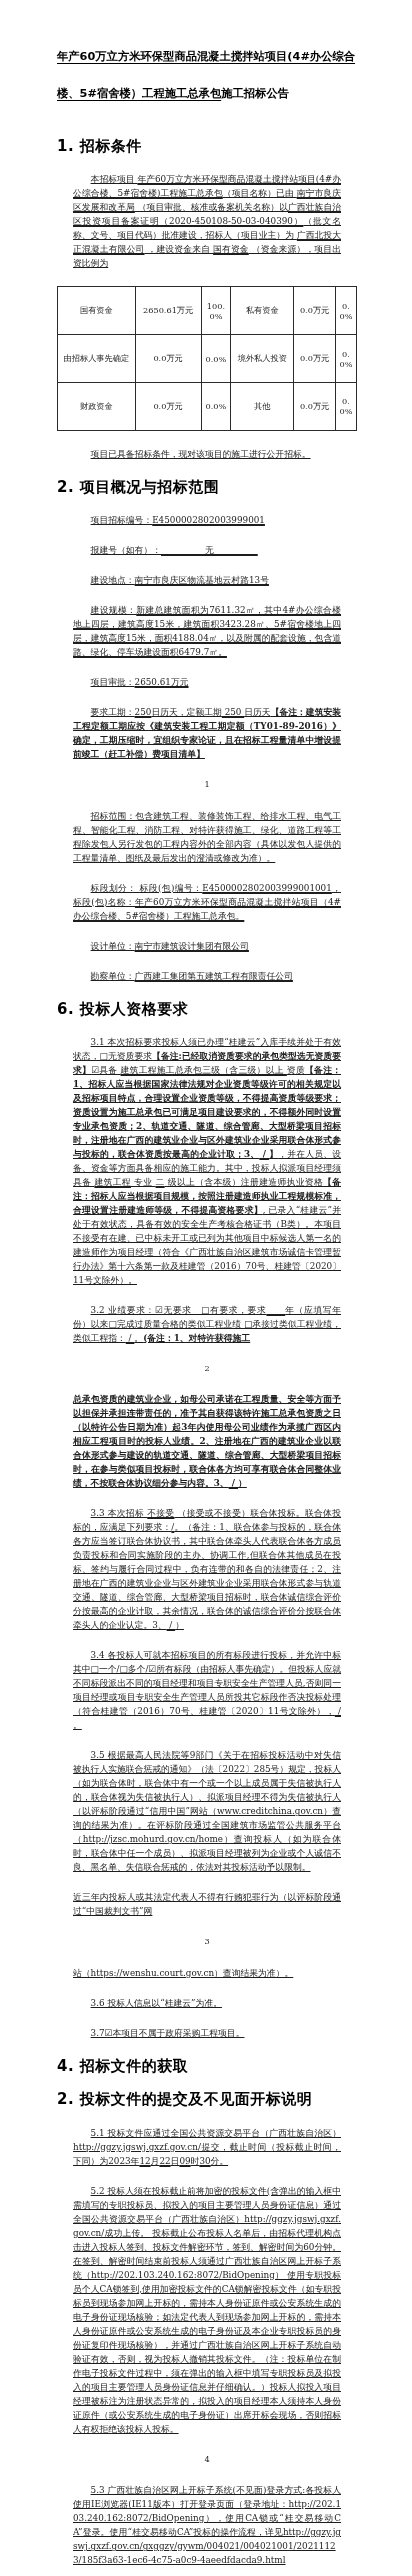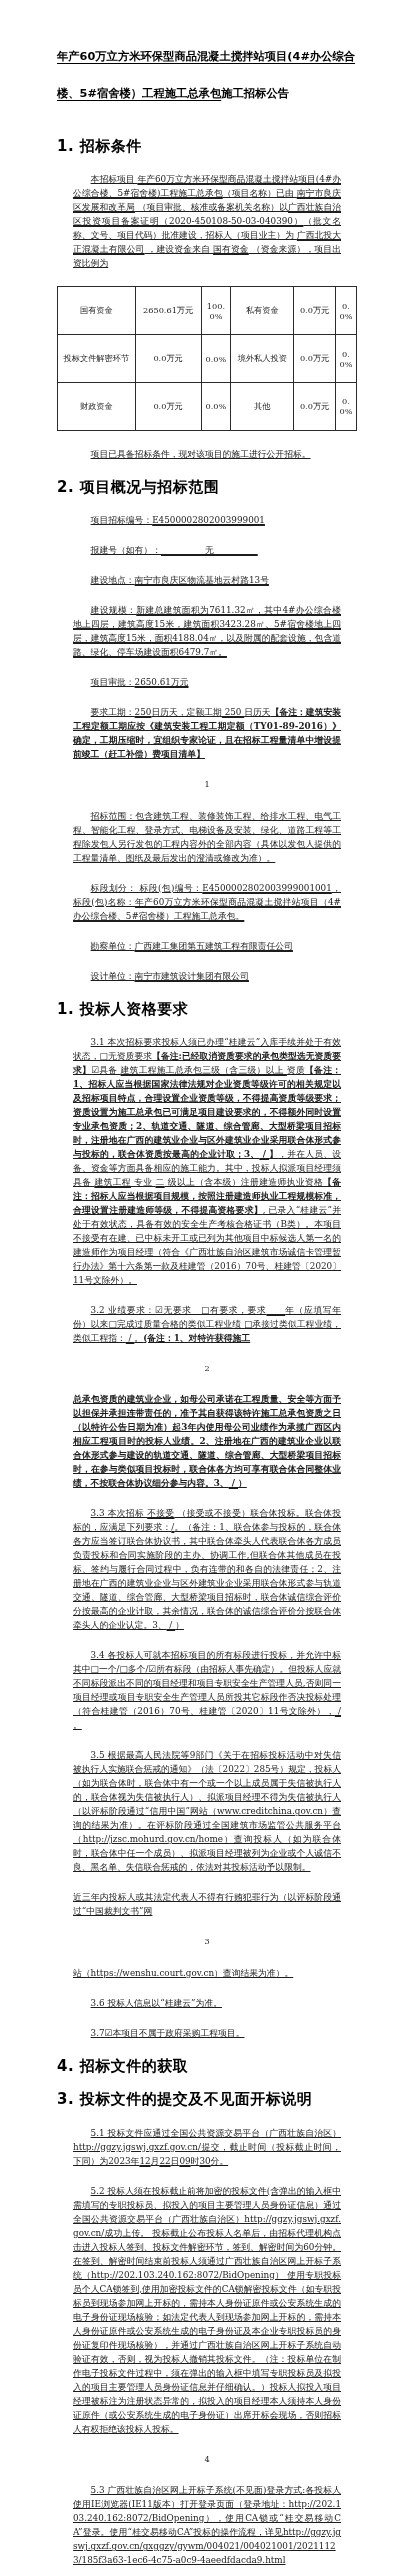--- a/index.html
+++ b/index.html
@@ -53,21 +53,21 @@
     <tbody>
         <tr>
       <td>国有资金</td>
       <td>2650.61万元</td>
       <td>100.0%</td>
       <td>私有资金</td>
       <td>0.0万元</td>
       <td>0.0%</td>
     </tr>
     <tr>
-      <td>投标文件解密环节</td>
+      <td>由招标人事先确定</td>
       <td>0.0万元</td>
       <td>0.0%</td>
       <td>境外私人投资</td>
       <td>0.0万元</td>
       <td>0.0%</td>
     </tr>
     <tr>
       <td>财政资金</td>
       <td>0.0万元</td>
       <td>0.0%</td>
@@ -83,46 +83,46 @@
   <h2 class="sec">2. 项目概况与招标范围</h2>
   <p class="para ind"><span>项目招标编号：</span><span class="s-u">E4500002802003999001</span></p>
   <p class="para ind"><span>报建号（如有）：</span><span class="s-u">　　　　　无　　　　　</span></p>
   <p class="para ind"><span>建设地点：</span><span class="s-u">南宁市良庆区物流基地云村路13号</span></p>
   <p class="para ind"><span>建设规模：</span><span class="s-u">新建总建筑面积为7611.32㎡，其中4#办公综合楼地上四层，建筑高度15米，建筑面积3423.28㎡、5#宿舍楼地上四层，建筑高度15米，面积4188.04㎡，以及附属的配套设施，包含道路、绿化、停车场建设面积6479.7㎡。</span></p>
   <p class="para ind"><span>项目审批：</span><span class="s-u">2650.61万元</span></p>
   <p class="para ind"><span>要求工期：</span><span class="s-u">250</span><span>日历天，定额工期</span><span class="s-u"> 250 </span><span>日历天</span><span class="s-b">【备注：建筑安装工程定额工期应按《建筑安装工程工期定额（TY01-89-2016）》确定，工期压缩时，宜组织专家论证，且在招标工程量清单中增设提前竣工（赶工补偿）费项目清单】</span></p>
 
   <div class="pagenum">1</div>
 
-  <p class="para ind"><span>招标范围：包含建筑工程、装修装饰工程、给排水工程、电气工程、智能化工程、登录方式、电梯设备及安装、绿化、道路工程等工程除发包人另行发包的工程内容外的全部内容（具体以发包人提供的工程量清单、图纸及最后发出的澄清或修改为准）。</span></p>
+  <p class="para ind"><span>招标范围：包含建筑工程、装修装饰工程、给排水工程、电气工程、智能化工程、消防工程、对特许获得施工、绿化、道路工程等工程除发包人另行发包的工程内容外的全部内容（具体以发包人提供的工程量清单、图纸及最后发出的澄清或修改为准）。</span></p>
   <p class="para ind"><span>标段划分： 标段(包)编号：</span><span class="s-u">E4500002802003999001001</span><span>，标段(包)名称：</span><span class="s-u">年产60万立方米环保型商品混凝土搅拌站项目（4#办公综合楼、5#宿舍楼）工程施工总承包。</span></p>
+  <p class="para ind"><span>设计单位：</span><span class="s-u">南宁市建筑设计集团有限公司</span></p>
   <p class="para ind"><span>勘察单位：</span><span class="s-u">广西建工集团第五建筑工程有限责任公司</span></p>
-  <p class="para ind"><span>设计单位：</span><span class="s-u">南宁市建筑设计集团有限公司</span></p>
 
-  <h2 class="sec">1. 投标人资格要求</h2>
+  <h2 class="sec">6. 投标人资格要求</h2>
   <p class="para ind"><span>3.1 本次招标要求投标人须已办理“桂建云”入库手续并处于有效状态，□无资质要求</span><span class="s-b">【备注:已经取消资质要求的承包类型选无资质要求】</span><span>☑具备 </span><span class="s-u">建筑工程施工总承包三级（含三级）以上 </span><span>资质</span><span class="s-b">【备注：1、招标人应当根据国家法律法规对企业资质等级许可的相关规定以及招标项目特点，合理设置企业资质等级，不得提高资质等级要求；资质设置为施工总承包已可满足项目建设要求的，不得额外同时设置专业承包资质；2、轨道交通、隧道、综合管廊、大型桥梁项目招标时，注册地在广西的建筑业企业与区外建筑业企业采用联合体形式参与投标的，联合体资质按最高的企业计取；3、</span><span class="s-b s-u"> / </span><span class="s-b">】</span><span>，并在人员、设备、资金等方面具备相应的施工能力。其中，投标人拟派项目经理须具备 </span><span class="s-u">建筑工程</span><span> 专业 </span><span class="s-u">二</span><span> 级以上（含本级）注册建造师执业资格</span><span class="s-b">【备注：招标人应当根据项目规模，按照注册建造师执业工程规模标准，合理设置注册建造师等级，不得提高资格要求】</span><span>, 已录入“桂建云”并处于有效状态，具备有效的安全生产考核合格证书（B类）。本项目不接受有在建、已中标未开工或已列为其他项目中标候选人第一名的建造师作为项目经理（符合《广西壮族自治区建筑市场诚信卡管理暂行办法》第十六条第一款及桂建管（2016）70号、桂建管〔2020〕11号文除外）。</span></p>
   <p class="para ind"><span>3.2 业绩要求：☑无要求　□有要求，要求</span><span class="s-u">　　</span><span>年（应填写年份）以来□完成过质量合格的类似工程业绩 □承接过类似工程业绩，类似工程指：</span><span class="s-u"> / </span><span>。</span><span class="s-b">(备注：1、对特许获得施工</span></p>
 
   <div class="pagenum">2</div>
 
   <p class="para"><span class="s-b">总承包资质的建筑业企业，如母公司承诺在工程质量、安全等方面予以担保并承担连带责任的，准予其自获得该特许施工总承包资质之日（以特许公告日期为准）起3年内使用母公司业绩作为承揽广西区内相应工程项目时的投标人业绩。2、注册地在广西的建筑业企业以联合体形式参与建设的轨道交通、隧道、综合管廊、大型桥梁项目招标时，在参与类似项目投标时，联合体各方均可享有联合体合同整体业绩，不按联合体协议细分参与内容。3、</span><span class="s-b s-u"> / </span><span class="s-b">）</span></p>
   <p class="para ind"><span>3.3 本次招标 </span><span class="s-u">不接受</span><span> （接受或不接受）联合体投标。联合体投标的，应满足下列要求：</span><span class="s-u">/</span><span>。（备注：1、联合体参与投标的，联合体各方应当签订联合体协议书，其中联合体牵头人代表联合体各方成员负责投标和合同实施阶段的主办、协调工作,但联合体其他成员在投标、签约与履行合同过程中，负有连带的和各自的法律责任；2、注册地在广西的建筑业企业与区外建筑业企业采用联合体形式参与轨道交通、隧道、综合管廊、大型桥梁项目招标时，联合体诚信综合评价分按最高的企业计取，其余情况，联合体的诚信综合评价分按联合体牵头人的企业认定。3、</span><span class="s-u"> / </span><span>）</span></p>
   <p class="para ind"><span>3.4 各投标人可就本招标项目的所有标段进行投标，并允许中标其中□一个/□多个/☑所有标段（由招标人事先确定）。但投标人应就不同标段派出不同的项目经理和项目专职安全生产管理人员,否则同一项目经理或项目专职安全生产管理人员所投其它标段作否决投标处理（符合桂建管（2016）70号、桂建管〔2020〕11号文除外），</span><span class="s-u"> / </span><span>。</span></p>
   <p class="para ind"><span>3.5 根据最高人民法院等9部门《关于在招标投标活动中对失信被执行人实施联合惩戒的通知》（法〔2022〕285号）规定，投标人（如为联合体时，联合体中有一个或一个以上成员属于失信被执行人的，联合体视为失信被执行人）、拟派项目经理不得为失信被执行人（以评标阶段通过“信用中国”网站（www.creditchina.gov.cn）查询的结果为准）。在评标阶段通过全国建筑市场监管公共服务平台（http://jzsc.mohurd.gov.cn/home）查询投标人（如为联合体时，联合体中任一个成员）、拟派项目经理被列为企业或个人诚信不良、黑名单、失信联合惩戒的，依法对其投标活动予以限制。</span></p>
   <p class="para"><span>近三年内投标人或其法定代表人不得有行贿犯罪行为（以评标阶段通过“中国裁判文书”网</span></p>
 
   <div class="pagenum">3</div>
 
   <p class="para"><span>站（https://wenshu.court.gov.cn）查询结果为准）。</span></p>
   <p class="para ind"><span>3.6 投标人信息以“桂建云”为准。</span></p>
   <p class="para ind"><span>3.7☑本项目不属于政府采购工程项目。</span></p>
 
   <h2 class="sec">4. 招标文件的获取</h2>
 
-  <h2 class="sec">3. 投标文件的提交及不见面开标说明</h2>
+  <h2 class="sec">2. 投标文件的提交及不见面开标说明</h2>
   <p class="para ind"><span>5.1 投标文件应通过全国公共资源交易平台（广西壮族自治区）http://ggzy.jgswj.gxzf.gov.cn/提交，截止时间（投标截止时间，下同）为2023年</span><span class="s-u">12</span><span>月</span><span class="s-u">22</span><span>日</span><span class="s-u">09</span><span>时</span><span class="s-u">30</span><span>分。</span></p>
   <p class="para ind"><span>5.2 投标人须在投标截止前将加密的投标文件(含弹出的输入框中需填写的专职投标员、拟投入的项目主要管理人员身份证信息）通过全国公共资源交易平台（广西壮族自治区）http://ggzy.jgswj.gxzf.gov.cn/成功上传。 投标截止公布投标人名单后，由招标代理机构点击进入投标人签到、投标文件解密环节，签到、解密时间为60分钟。在签到、解密时间结束前投标人须通过广西壮族自治区网上开标子系统（http://202.103.240.162:8072/BidOpening） 使用专职投标员个人CA锁签到,使用加密投标文件的CA锁解密投标文件（如专职投标员到现场参加网上开标的，需持本人身份证原件或公安系统生成的电子身份证现场核验；如法定代表人到现场参加网上开标的，需持本人身份证原件或公安系统生成的电子身份证及本企业专职投标员的身份证复印件现场核验），并通过广西壮族自治区网上开标子系统自动验证有效，否则，视为投标人撤销其投标文件。（注：投标单位在制作电子投标文件过程中，须在弹出的输入框中填写专职投标员及拟投入的项目主要管理人员身份证信息并仔细确认。）投标人拟投入项目经理被标注为注册状态异常的，拟投入的项目经理本人须持本人身份证原件（或公安系统生成的电子身份证）出席开标会现场，否则招标人有权拒绝该投标人投标。</span></p>
 
   <div class="pagenum">4</div>
 
   <p class="para ind"><span>5.3 广西壮族自治区网上开标子系统(不见面)登录方式:各投标人使用IE浏览器(IE11版本）打开登录页面（登录地址：http://202.103.240.162:8072/BidOpening），使用CA锁或“桂交易移动CA”登录。使用“桂交易移动CA”投标的操作流程，详见http://ggzy.jgswj.gxzf.gov.cn/gxggzy/gywm/004021/004021001/20211123/185f3a63-1ec6-4c75-a0c9-4aeedfdacda9.html</span></p>
 
 </div>
 
 

